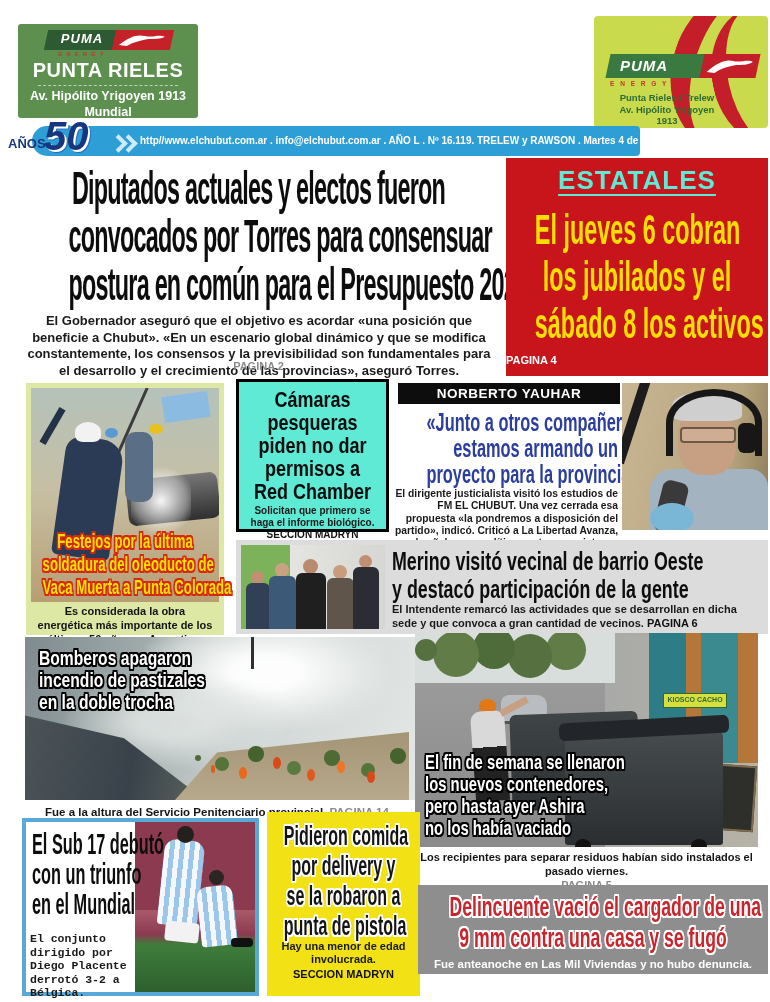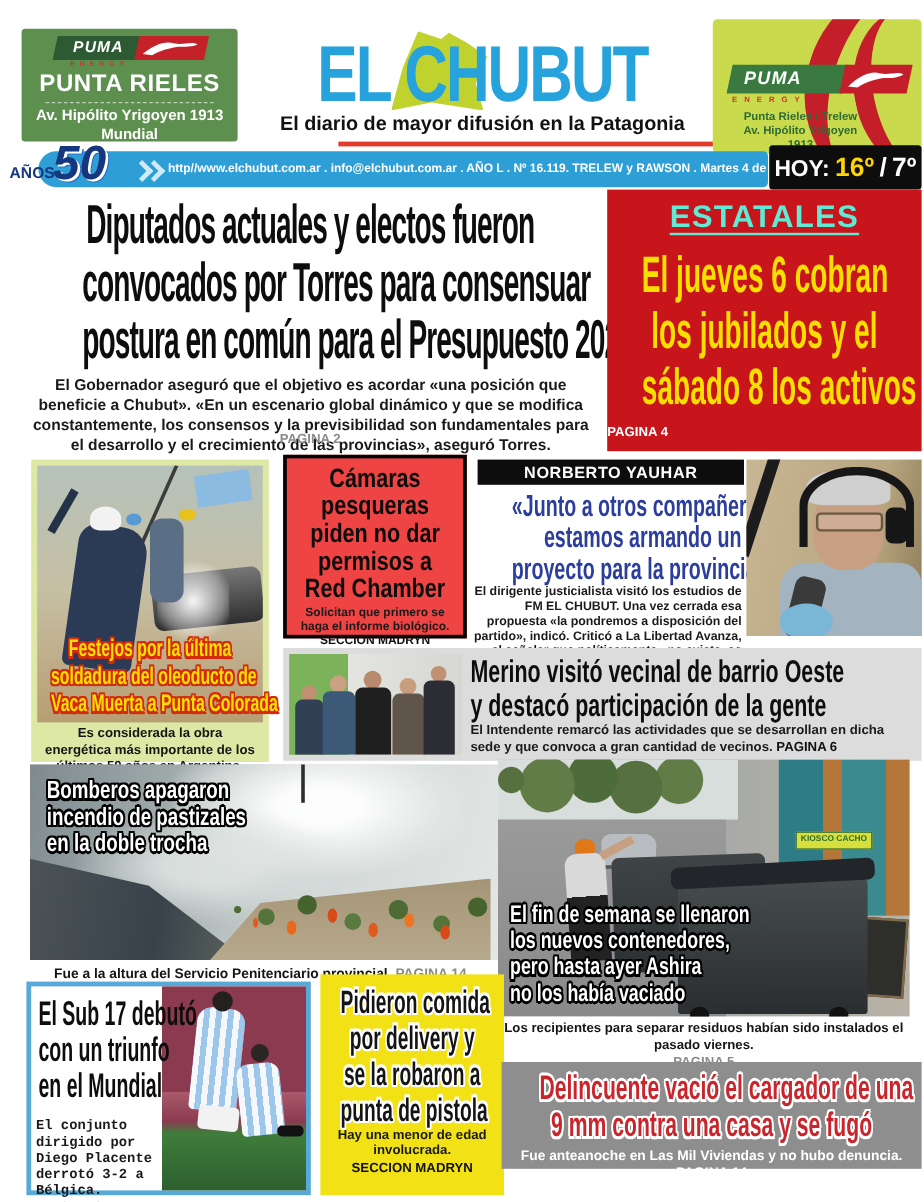--- a/index.html
+++ b/index.html
@@ -42,27 +42,20 @@
           <path d="M6 15 C14 7 22 4 30 6 C38 8 44 4 50 7 C46 9 40 9 34 9 C28 10 20 12 14 16 Z" fill="#fff"></path>
         </svg>
     </div>
     <div class="abs" style="left:30px;top:27px;width:70px;color:#c9362e;font-weight:700;font-size:6px;letter-spacing:4px;">ENERGY</div>
     <div class="abs" style="left:0;top:35px;width:180px;color:#fff;font-weight:800;font-size:20px;letter-spacing:.5px;">PUNTA RIELES</div>
     <div class="abs" style="left:20px;top:61px;width:140px;border-top:1px dashed rgba(255,255,255,.6);"></div>
     <div class="abs" style="left:0;top:65px;width:180px;color:#fff;font-weight:700;font-size:12.5px;">Av. Hipólito Yrigoyen 1913</div>
     <div class="abs" style="left:0;top:81px;width:180px;color:#fff;font-weight:700;font-size:12.5px;">Mundial</div>
   </div>
 
-  <div class="abs" style="left:222px;top:24px;width:360px;height:100px;">
-    <div class="abs" style="left:104px;top:2px;width:80px;height:66px;background:#c0d22e;
-                clip-path:polygon(28% 0,52% 10%,60% 2%,78% 14%,100% 32%,88% 66%,96% 100%,42% 90%,0 100%,12% 46%);"></div>
-    <div class="abs ln" style="left:0;top:0;width:360px;font-size:60px;font-weight:800;color:#26a2dc;letter-spacing:-2px;text-align:center;transform:scale(.84,1.1);transform-origin:50% 0;">EL CHUBUT</div>
-    <div class="abs" style="left:0;top:70px;width:360px;text-align:center;font-weight:800;font-size:16.5px;color:#111;">El diario de mayor difusión en la Patagonia</div>
-    <div class="abs" style="left:60px;top:94px;width:342px;height:4px;background:#e23b2c;"></div>
-  </div>
 
   <div class="abs photo" style="left:594px;top:16px;width:174px;height:112px;background:#c9da4c;border-radius:4px;">
     <div class="abs" style="left:78px;top:-30px;width:120px;height:170px;border-left:22px solid #c41e2a;border-radius:50%;transform:rotate(18deg);"></div>
     <div class="abs" style="left:118px;top:-10px;width:90px;height:140px;border-left:16px solid #c41e2a;border-radius:50%;transform:rotate(-12deg);"></div>
     <div class="abs" style="left:14px;top:38px;width:96px;height:24px;background:#3a7a40;transform:skewX(-12deg);"></div>
     <div class="abs" style="left:26px;top:41px;color:#fff;font-weight:800;font-style:italic;font-size:15px;letter-spacing:1px;">PUMA</div>
     <div class="abs" style="left:108px;top:38px;width:56px;height:24px;background:#c41e2a;transform:skewX(-12deg);">
       <svg width="56" height="24" viewBox="0 0 56 24">
           <path d="M6 18 C14 9 22 5 30 7 C38 9 44 5 50 8 C46 11 40 11 34 11 C28 12 20 14 14 19 Z" fill="#fff"></path>
         </svg>
@@ -75,26 +68,20 @@
 
   <div class="abs" style="left:32px;top:126px;width:608px;height:30px;background:#2e9fd6;border-radius:15px 4px 4px 15px;"></div>
   <div class="abs" style="left:8px;top:120px;width:120px;height:44px;">
     <span style="position:absolute;left:0;top:16px;font-weight:800;font-size:13px;color:#16367e;">AÑOS</span>
     <span class="ln" style="position:absolute;left:36px;top:-6px;font-size:40px;font-weight:800;font-style:italic;color:#16367e;text-shadow:2px 2px 0 #fff,3px 3px 0 #2a6fc0;">50</span>
   </div>
   <div class="abs" style="left:112px;top:136px;">
     <span class="chev"></span><span class="chev" style="margin-left:-3px;"></span>
   </div>
   <div class="abs ln" style="left:140px;top:135px;width:500px;font-size:10.2px;font-weight:700;color:#fff;transform:scale(.98,1);transform-origin:0 0;">http//www.elchubut.com.ar . info@elchubut.com.ar . AÑO L . Nº 16.119. TRELEW y RAWSON . Martes 4 de noviembre de 2025 . Precio del ejemplar $ 1.000.-</div>
-  <div class="abs" style="left:641px;top:121px;width:127px;height:37px;background:#0d0d0d;border-radius:3px;text-align:center;line-height:37px;white-space:nowrap;">
-    <span style="color:#fff;font-weight:800;font-size:19px;">HOY:</span>
-    <span style="color:#ffd400;font-weight:800;font-size:22px;">16º</span>
-    <span style="color:#fff;font-weight:800;font-size:22px;">/</span>
-    <span style="color:#fff;font-weight:800;font-size:22px;">7º</span>
-  </div>
 
   <div class="abs" style="left:15px;top:163px;width:487px;">
     <div class="ln lead-ln">Diputados actuales y electos fueron</div>
     <div class="ln lead-ln">convocados por Torres para consensuar</div>
     <div class="ln lead-ln">postura en común para el Presupuesto 2026</div>
   </div>
   <div class="abs deck" style="left:25px;top:313px;width:468px;font-size:13px;text-align:center;">El Gobernador aseguró que el objetivo es acordar «una posición que beneficie a Chubut». «En un escenario global dinámico y que se modifica constantemente, los consensos y la previsibilidad son fundamentales para el desarrollo y el crecimiento de las provincias», aseguró Torres.</div>
   <div class="abs pg-gray" style="left:15px;top:360px;width:487px;text-align:center;font-size:11px;">PAGINA 2</div>
 
   <div class="abs" style="left:506px;top:158px;width:262px;height:218px;background:#c8151c;">
@@ -123,21 +110,21 @@
     <div class="abs" style="left:2px;top:147px;width:194px;">
       <div class="ln fes-ln">Festejos por la última</div>
       <div class="ln fes-ln">soldadura del oleoducto de</div>
       <div class="ln fes-ln">Vaca Muerta a Punta Colorada</div>
     </div>
     <div class="abs cap" style="left:10px;top:222px;width:178px;font-size:11px;">
       <span>Es considerada la obra energética más importante de los últimos 50 años en Argentina.</span> <span class="pg-black">PAGINA 16</span>
     </div>
   </div>
 
-  <div class="abs" style="left:236px;top:379px;width:153px;height:153px;background:#ef4444;border:3px solid #000;box-sizing:border-box;">
+  <div class="abs" style="left:236px;top:379px;width:153px;height:153px;background:#5eead4;border:3px solid #000;box-sizing:border-box;">
     <div style="margin-top:5px;">
       <div class="ln cam-ln">Cámaras</div>
       <div class="ln cam-ln">pesqueras</div>
       <div class="ln cam-ln">piden no dar</div>
       <div class="ln cam-ln">permisos a</div>
       <div class="ln cam-ln">Red Chamber</div>
     </div>
     <div class="deck" style="margin:3px 8px 0;font-size:10px;text-align:center;line-height:1.15;">Solicitan que primero se haga el informe biológico.</div>
     <div style="text-align:center;font-weight:800;font-size:10px;margin-top:1px;">SECCION MADRYN</div>
   </div>

